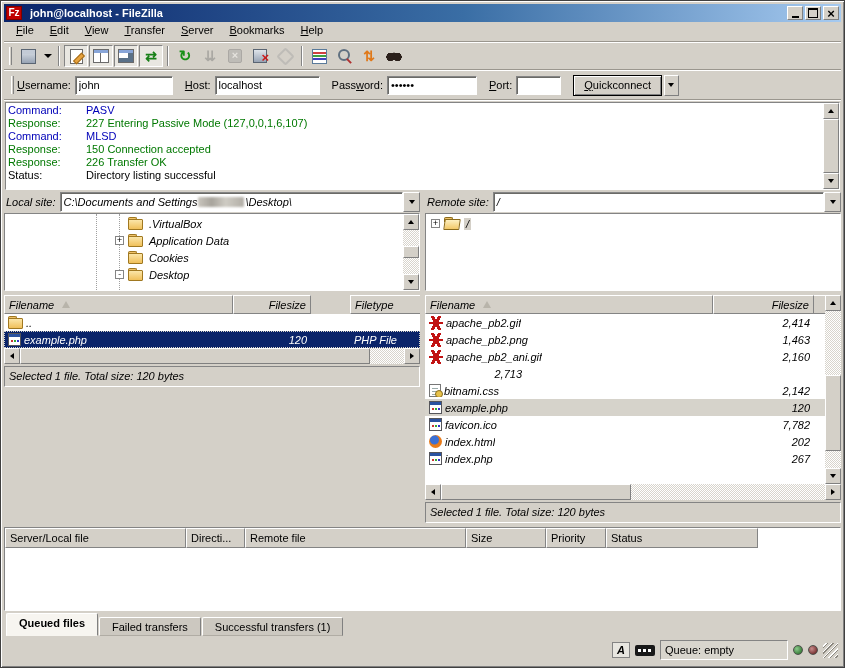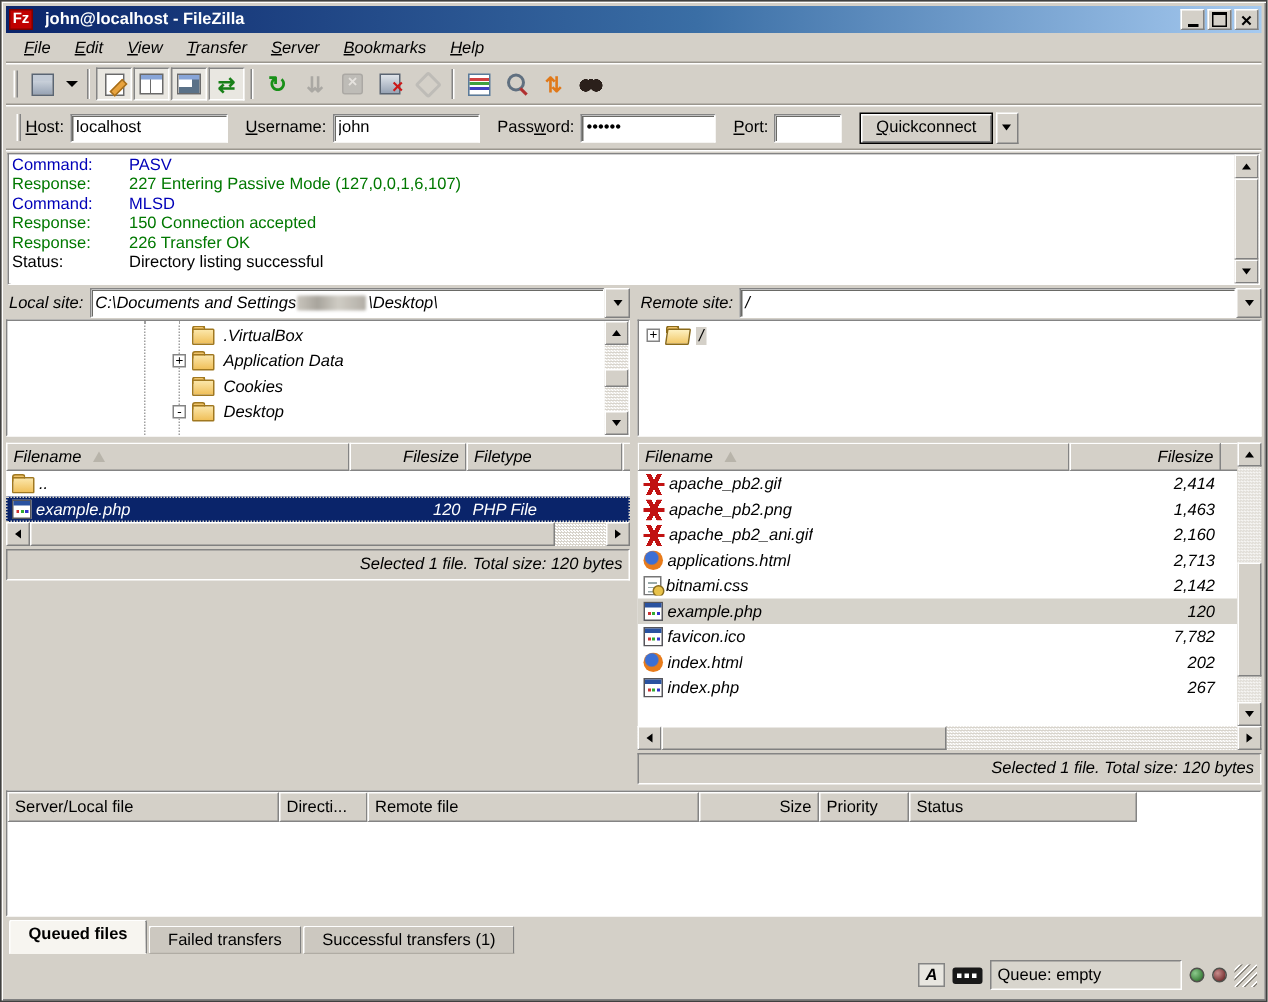--- a/index.html
+++ b/index.html
@@ -17,21 +17,21 @@
              font-weight:bold; font-size:10px; line-height:12px; text-align:center; flex:none; }
   .title-text { color:#fff; font-weight:bold; margin-left:8px; flex:1; white-space:nowrap; overflow:hidden; }
   .win-controls { display:flex; gap:2px; }
   .wbtn { width:16px; height:14px; background:#d4d0c8; border:1px solid; border-color:#fff #808080 #808080 #fff;
           display:flex; align-items:center; justify-content:center; position:relative; }
   .wb-minimize-button::after { content:""; width:7px; height:2px; background:#000; margin-top:7px; }
   .wb-maximize-button::after { content:""; width:8px; height:7px; border:1px solid #000; border-top-width:2px; }
   .wb-close-button::after { content:"×"; font-weight:bold; font-size:13px; line-height:11px; }
 
   
-  .menubar { height:19px; display:flex; align-items:center; padding-left:4px; flex:none;font-style:italic; }
+  .menubar { height:19px; display:flex; align-items:flex-start; padding-left:4px; flex:none; }
   .menu-item { padding:2px 8px; cursor:default; }
   .ul { text-decoration:underline; }
   .groove { height:2px; border-top:1px solid #9a968e; border-bottom:1px solid #fff; flex:none; }
 
   
   .toolbar { height:26px; display:flex; align-items:center; padding:1px 2px; gap:1px; flex:none; }
   .vgrip { width:3px; height:18px; border-left:1px solid #fff; border-right:1px solid #848484; margin:0 3px; flex:none; }
   .k-btn { width:24px; height:22px; display:flex; align-items:center; justify-content:center;
            position:relative; border:1px solid transparent; flex:none; }
   .k-sep { width:2px; height:20px; border-left:1px solid #848484; border-right:1px solid #fff; margin:0 3px; flex:none; }
@@ -145,21 +145,21 @@
   .sortmark.show { display:inline-block; }
   .list-body { flex:1; background:#fff; overflow:hidden; }
   .lrow { display:flex; height:17px; align-items:center; white-space:nowrap; }
   .lrow.sel-local { background:#0a246a; color:#fff; outline:1px dotted #d8d4c8; outline-offset:-1px; }
   .lrow.sel-remote { background:#d6d3cb; }
   .cell { padding:0 4px; overflow:hidden; white-space:nowrap; display:flex; align-items:center; flex:none; }
   .num { justify-content:flex-end; }
   .loc .hcell:nth-child(1), .loc .cell-1 { width:229px; }
   .loc .hcell:nth-child(2), .loc .cell-2 { width:78px; }
   .loc .hcell:nth-child(2) { justify-content:flex-end; }
-  .loc .hcell:nth-child(3), .loc .cell-3 { width:104px; }
+  .loc .hcell:nth-child(3), .loc .cell-3 { width:104px;margin-left:39px; }
   .loc .cell-4 { flex:1; }
   .rem .hcell:nth-child(1), .rem .cell-1 { width:288px; }
   .rem .hcell:nth-child(2), .rem .cell-2 { width:101px; }
   .rem .hcell:nth-child(2) { justify-content:flex-end; }
   .rem .cell-3 { flex:1; }
   .fname { margin-left:3px; overflow:hidden; }
 
   
   .ic { display:inline-block; flex:none; position:relative; }
   .ic-folder-icon { width:15px; height:13px; }
@@ -182,30 +182,30 @@
                        linear-gradient(118deg, transparent 42%, #c11212 42% 58%, transparent 58%); }
   .ic-firefox-html-icon { width:13px; height:13px; border-radius:50%;
       background:radial-gradient(circle at 42% 38%, #3b6fd4 0 36%, #e87b1a 46% 100%); }
   .ic-css-file-icon { width:12px; height:13px; background:#fff; border:1px solid #777; }
   .ic-css-file-icon::before { content:""; position:absolute; left:2px; right:2px; top:3px; height:7px;
       background:repeating-linear-gradient(180deg,#9aa 0 1px,transparent 1px 3px); }
   .ic-css-file-icon::after { content:""; position:absolute; right:-3px; bottom:-2px; width:6px; height:6px;
       border-radius:50%; background:#e8c24a; border:1px solid #8a6d1d; }
 
   .pane-status { height:21px; margin-top:2px; border:1px solid; border-color:#848484 #fff #fff #848484;
-                 padding:3px 4px; white-space:nowrap; overflow:hidden; flex:none;text-align:right; }
+                 padding:3px 4px; white-space:nowrap; overflow:hidden; flex:none; }
 
   
   .queue { flex:1; margin-top:4px; border:1px solid; border-color:#848484 #fff #fff #848484;
            background:#fff; display:flex; flex-direction:column; overflow:hidden; }
   .qrow { height:20px; display:flex; flex:none; overflow:hidden; }
   .qrow .hcell:nth-child(1) { width:181px; }
   .qrow .hcell:nth-child(2) { width:59px; }
   .qrow .hcell:nth-child(3) { width:221px; }
-  .qrow .hcell:nth-child(4) { width:80px; justify-content:flex-end; }
+  .qrow .hcell:nth-child(4) { width:80px; justify-content:flex-start; }
   .qrow .hcell:nth-child(5) { width:60px;align-items:center; }
   .qrow .hcell:nth-child(6) { width:152px; }
   .queue-body { flex:1; background:#fff; }
 
   
   .tabs { height:25px; display:flex; align-items:flex-end; padding-left:2px; flex:none; }
   .tab { height:19px; padding:3px 12px 0; background:#ccc8c0; border:1px solid;
          border-color:#fff #808080 #b0aca4 #fff; border-radius:2px 2px 0 0; margin-right:1px; white-space:nowrap; }
   .tab.active { height:23px; background:#f7f5f0; font-weight:bold; border-bottom-color:#f7f5f0; z-index:2; }
 
@@ -279,26 +279,26 @@
       </div>
   </div>
 
   <div class="groove"></div>
 
   <div class="quickbar">
     <span class="vgrip"></span>
     <div class="qc-fields">
 
     <span class="qc-field">
+        <label class="qc-label"><span class="ul">U</span><span>s</span><span>e</span><span>r</span><span>n</span><span>a</span><span>m</span><span>e</span><span>:</span></label>
+        <input class="qc-input sunken2" value="john" style="width: 98px;">
+      </span>
+        <span class="qc-field">
         <label class="qc-label"><span class="ul">H</span><span>o</span><span>s</span><span>t</span><span>:</span></label>
         <input class="qc-input sunken2" value="localhost" style="width: 105px;">
-      </span>
-        <span class="qc-field">
-        <label class="qc-label"><span class="ul">U</span><span>s</span><span>e</span><span>r</span><span>n</span><span>a</span><span>m</span><span>e</span><span>:</span></label>
-        <input class="qc-input sunken2" value="john" style="width: 98px;">
       </span>
         <span class="qc-field">
         <label class="qc-label"><span>P</span><span>a</span><span>s</span><span>s</span><span class="ul">w</span><span>o</span><span>r</span><span>d</span><span>:</span></label>
         <input class="qc-input sunken2" value="••••••" style="width: 90px;">
       </span>
         <span class="qc-field">
         <label class="qc-label"><span class="ul">P</span><span>o</span><span>r</span><span>t</span><span>:</span></label>
         <input class="qc-input sunken2" value="" style="width: 45px;">
       </span>
       </div>
@@ -519,24 +519,20 @@
               </div>
                 <div class="lrow">
                 <span class="cell cell-1">
                     <span class="ic ic-apache-image-icon"></span>
                     <span class="fname">apache_pb2_ani.gif</span>
                   </span>
                 <span class="cell cell-2 num">2,160</span>
                 <span class="cell cell-3"></span>
               </div>
                 <div class="lrow">
-                <span class="cell cell-1">
-                    <span class="ic ic-firefox-html-icon"></span>
-                    <span class="fname">applications.html</span>
-                  </span>
                 <span class="cell cell-2 num">2,713</span>
                 <span class="cell cell-3"></span>
               </div>
                 <div class="lrow">
                 <span class="cell cell-1">
                     <span class="ic ic-css-file-icon"></span>
                     <span class="fname">bitnami.css</span>
                   </span>
                 <span class="cell cell-2 num">2,142</span>
                 <span class="cell cell-3"></span>

